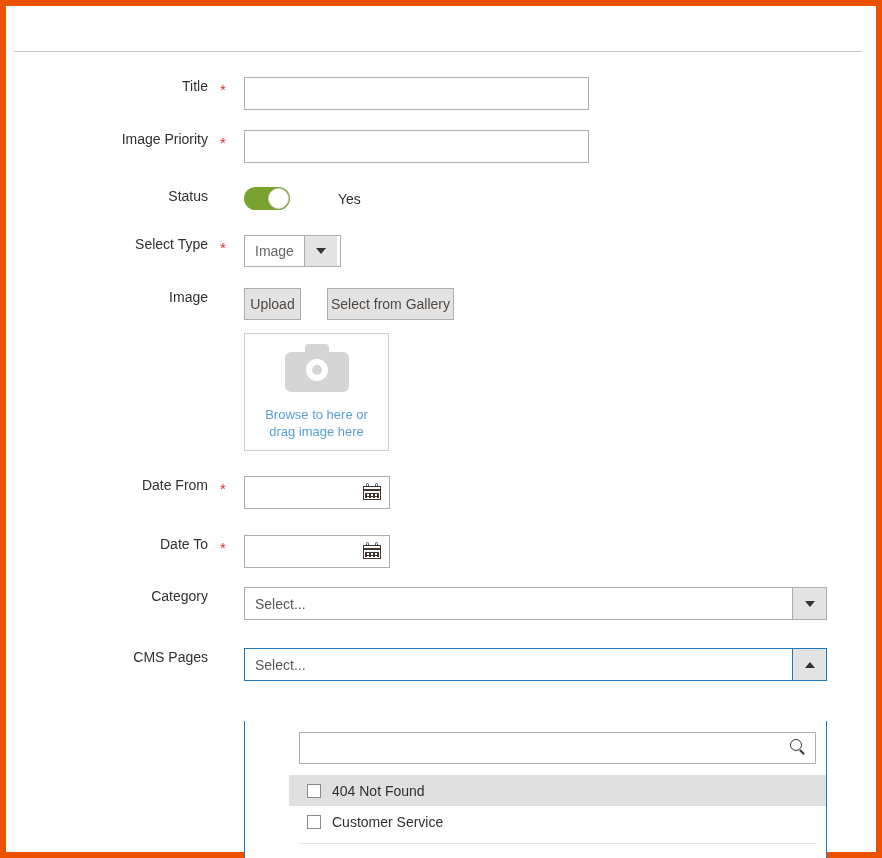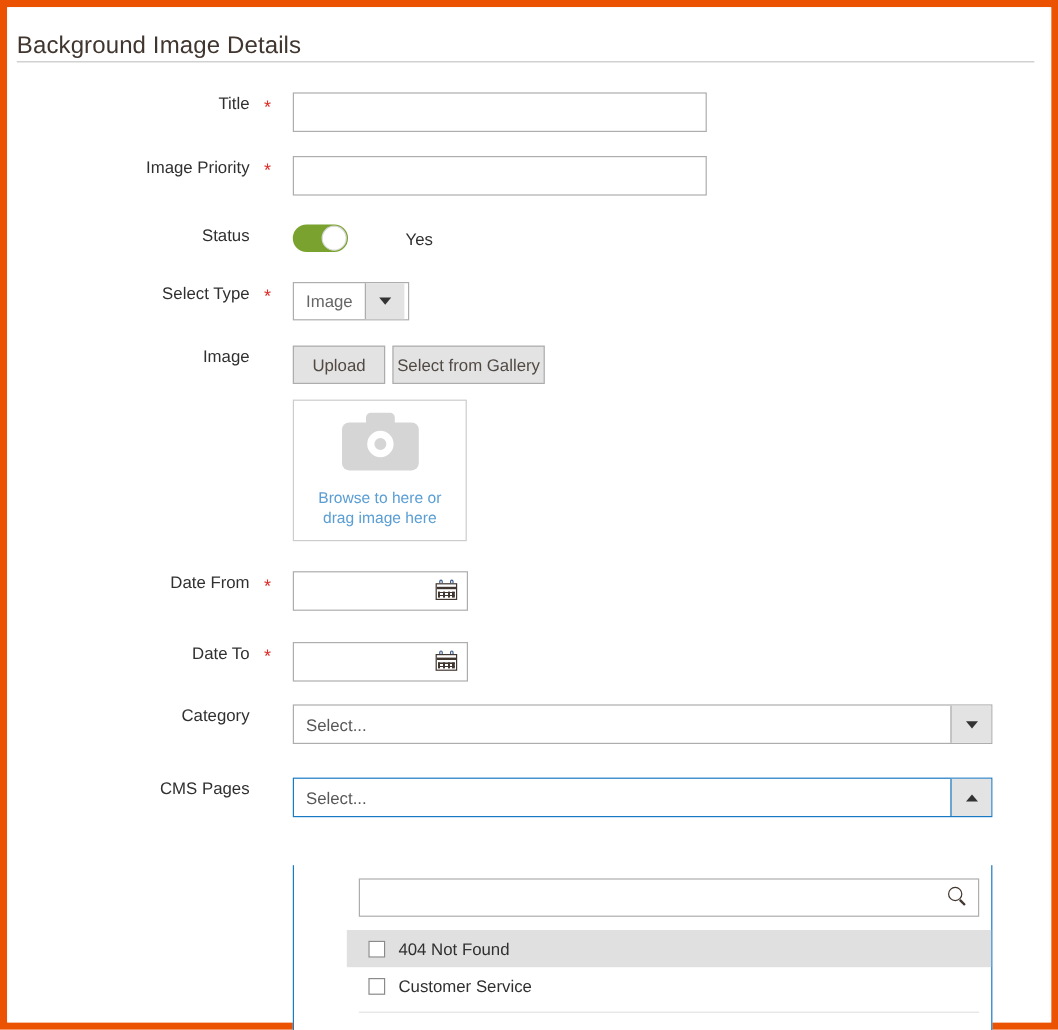--- a/index.html
+++ b/index.html
@@ -380,21 +380,20 @@
     justify-content: center;
     cursor: pointer;
   }
 </style>
 </head>
 <body>
 
 <div id="frame">
   <div id="canvas">
 
-    <h1 class="section-title">Background Image Details</h1>
     <div class="title-rule"></div>
 
     <div class="row" style="top:72px;">
       <div class="label">Title</div>
       <div class="req" style="top:4px;">*</div>
       <input class="txtfield" type="text" style="left: 238px; top: -1px; width: 345px; height: 33px;" placeholder="">
     </div>
 
     <div class="row" style="top:125px;">
       <div class="label">Image Priority</div>
@@ -416,21 +415,21 @@
       <div class="minisel" style="left:238px; top:-1px; width:97px;">
         <div class="val">Image</div>
         <div class="arrowbox">
           <div class="caret-down"></div>
         </div>
       </div>
     </div>
 
     <div class="row" style="top:283px;">
       <div class="label">Image</div>
-      <div class="btn" style="left:238px; top:-1px; width:77px; height:32px;">Upload</div>
+      <div class="btn" style="left:238px; top:-1px; width:57px; height:32px;">Upload</div>
       <div class="btn" style="left:321px; top:-1px; width:127px; height:32px;">Select from Gallery</div>
     </div>
 
     <div class="dropzone" style="left:238px; top:327px; width:145px; height:118px;">
       <div class="cam">
         <div class="hump"></div>
         <div class="body"></div>
         <div class="lens"></div>
       </div>
       <div class="dz-text">

